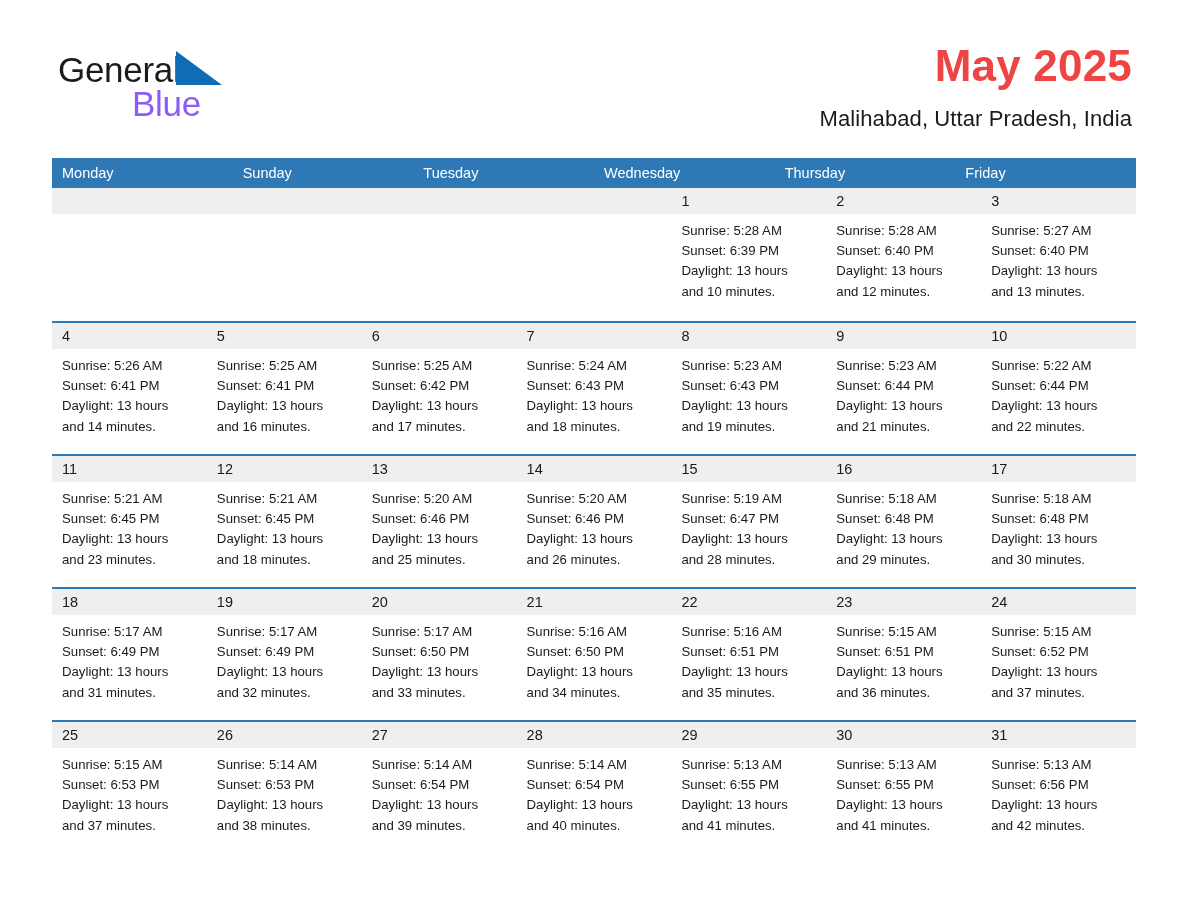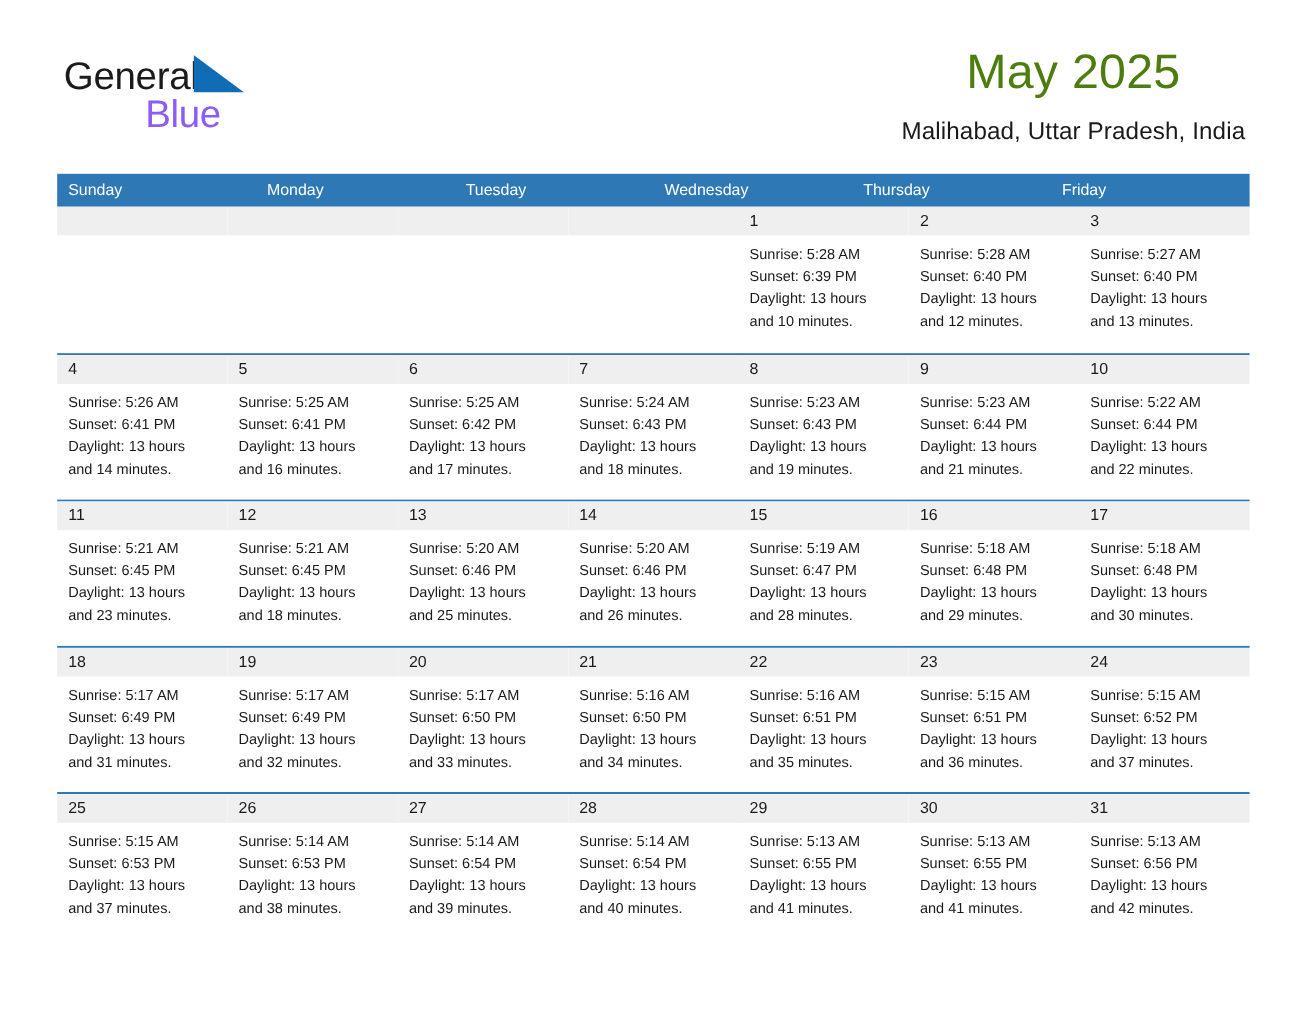--- a/index.html
+++ b/index.html
@@ -68,25 +68,24 @@
   }
 
   .title-block {
     position: absolute;
     right: 56px;
     top: 40px;
     text-align: right;
   }
   .cal-title {
     font-size: 44px;
-    font-weight: normal;
-    color: #4d7c0f;
+    font-weight: bold;
+    color: #ef4444;
     line-height: 52px;
     letter-spacing: 0.2px;
-    text-align: center;
   }
   .cal-subtitle {
     font-size: 22px;
     color: #1a1a1a;
     line-height: 30px;
     margin-top: 12px;
     letter-spacing: 0.1px;
   }
 
   
@@ -170,22 +169,22 @@
 
     <div class="title-block">
       <div class="cal-title">May 2025</div>
       <div class="cal-subtitle">Malihabad, Uttar Pradesh, India</div>
     </div>
 
   </div>
 
   <div class="calendar">
     <div class="weekdays" id="weekday-header">
+        <div class="weekday">Monday</div>
         <div class="weekday">Sunday</div>
-        <div class="weekday">Monday</div>
         <div class="weekday">Tuesday</div>
         <div class="weekday">Wednesday</div>
         <div class="weekday">Thursday</div>
         <div class="weekday">Friday</div>
       </div>
     <div id="weeks-container">
         <div class="week first">
           <div class="day empty">
             <div class="daynum-band"><span class="daynum"></span></div>
           </div>

